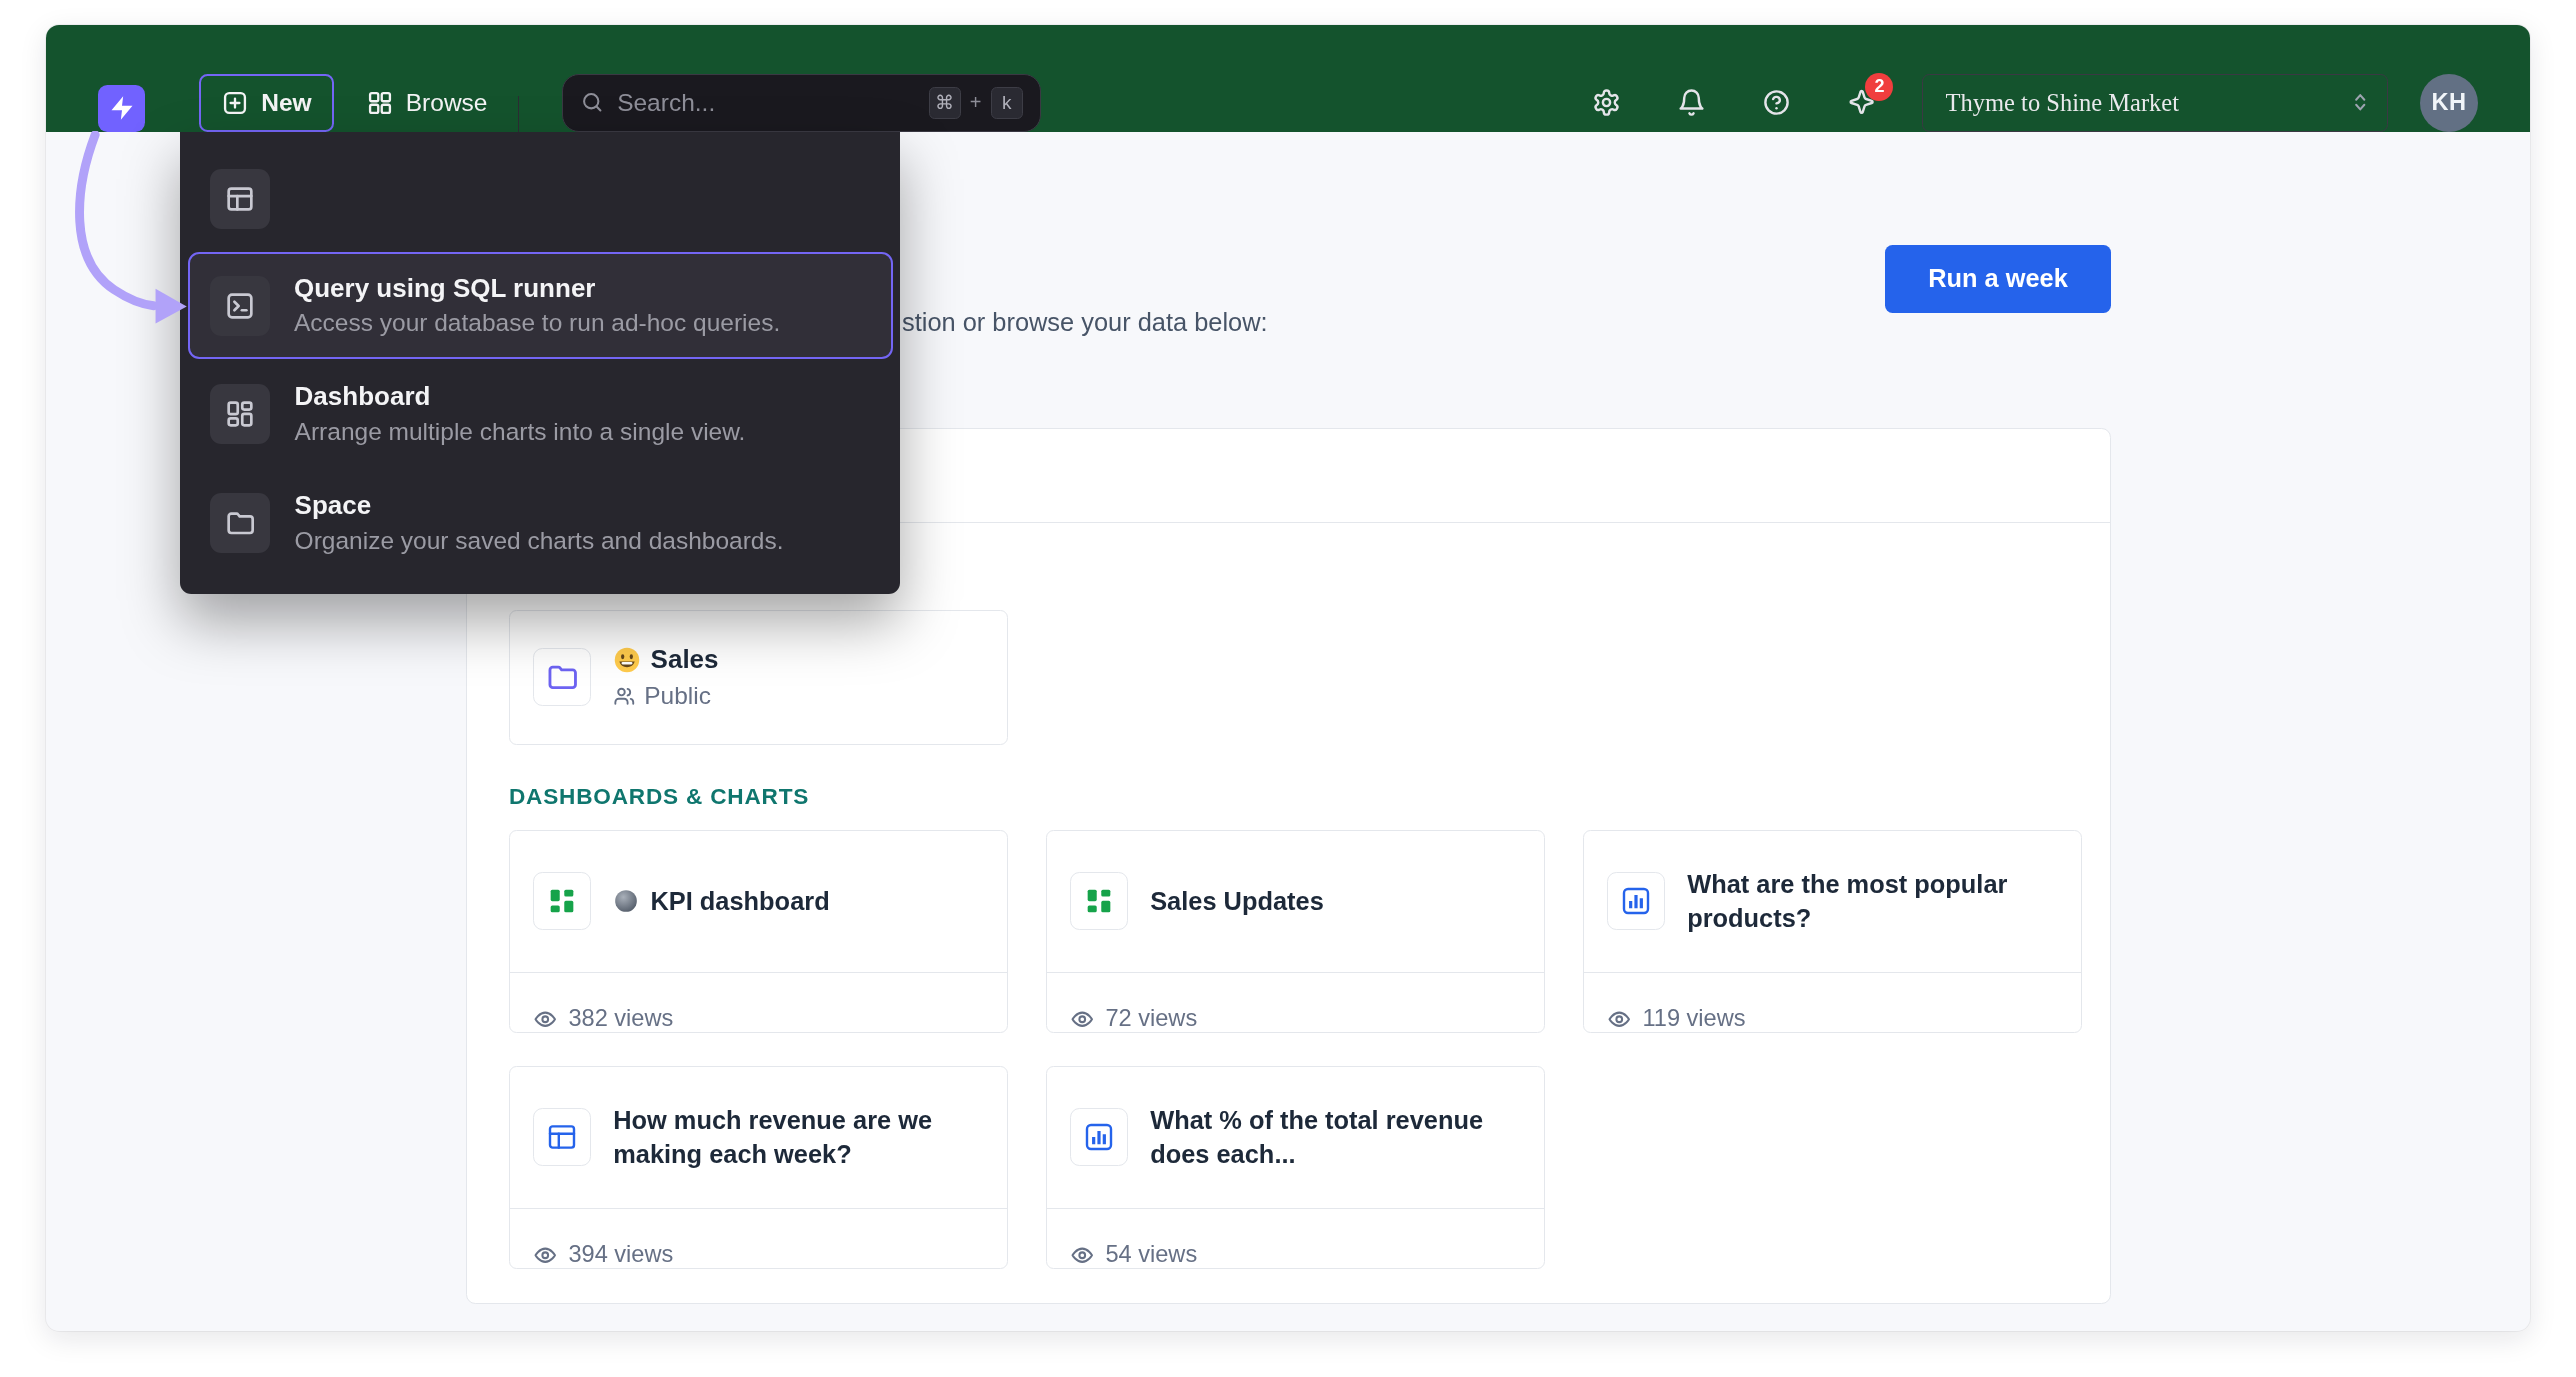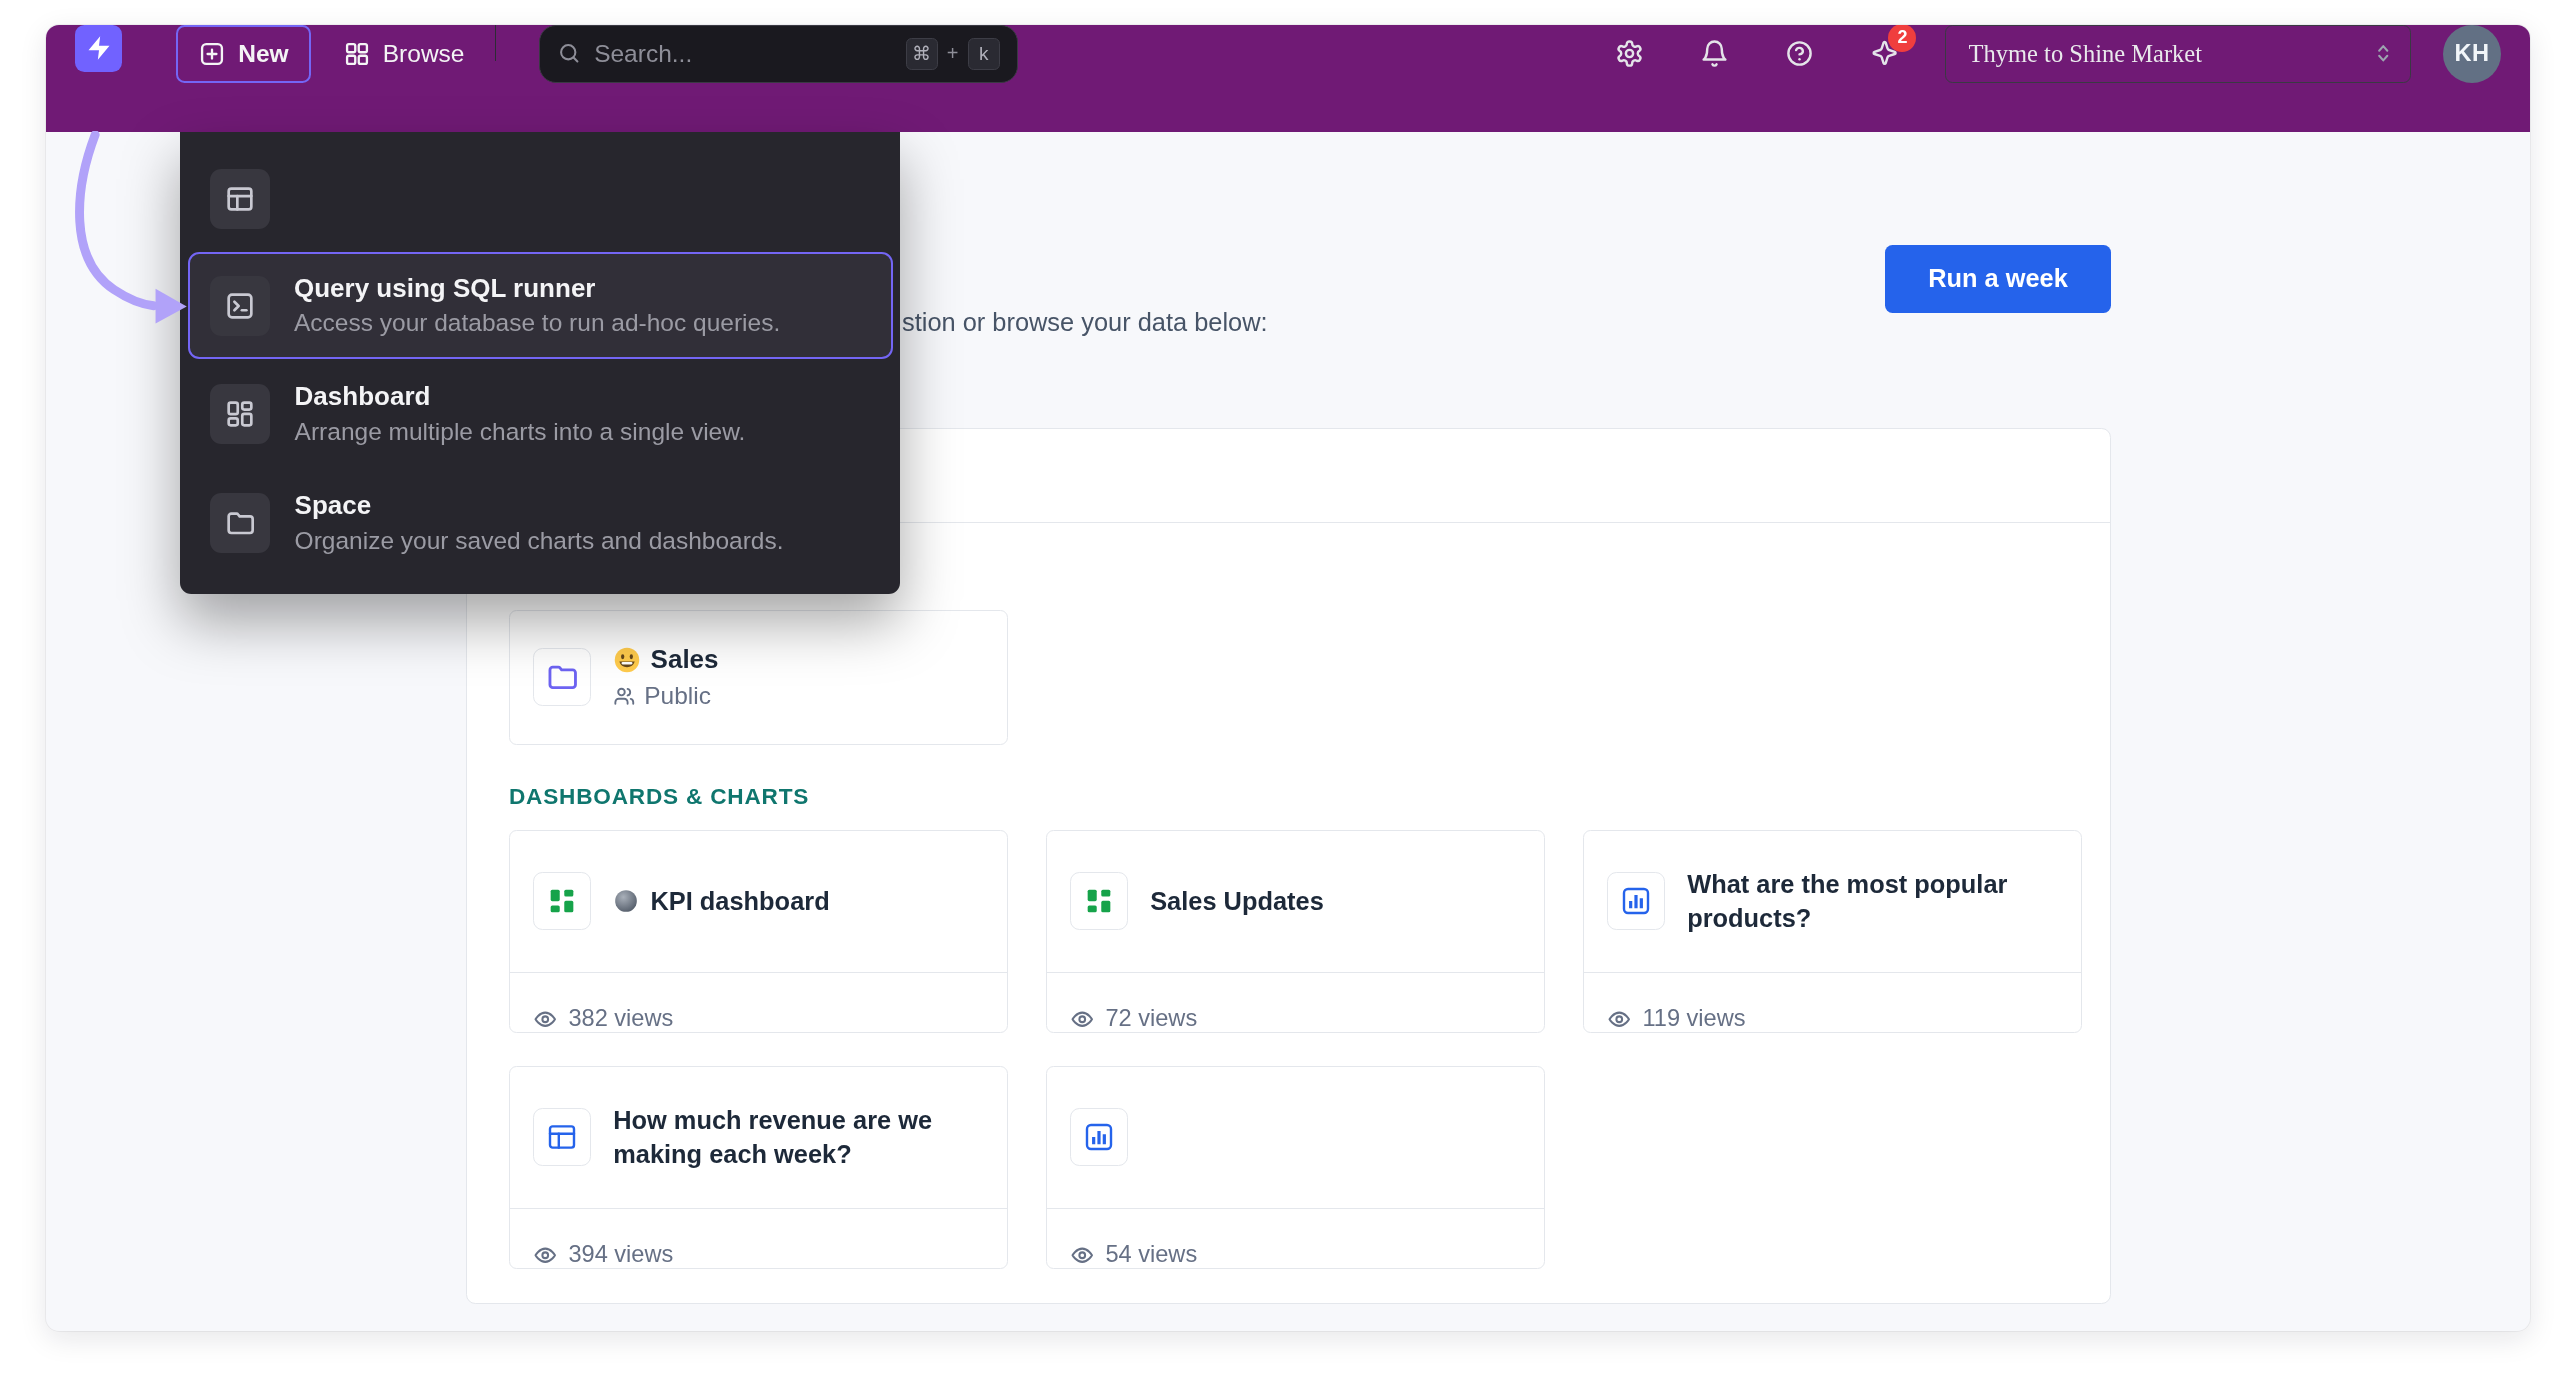--- a/index.html
+++ b/index.html
@@ -15,23 +15,23 @@
     width:2484px; height:1306px;
     background:#F7F8FB;
     border-radius:13px;
     overflow:hidden;
     box-shadow:0 7.5px 28px rgba(15,23,42,.10), 0 0 0 0.9px rgba(15,23,42,.05);
   }
 
   
   .topbar {
     position:relative; z-index:20;
-    height:107px; background:#701a75;
-    display:flex; align-items:flex-start;
-    padding:0 29px;
+    height:107px; background:#14532d;
+    display:flex; align-items:flex-end;
+    padding:0 52px;
   }
   .logo {
     width:47px; height:47px; border-radius:9.4px;
     background:#7162FF;
     display:flex; align-items:center; justify-content:center;
     flex:0 0 auto;
   }
   .logo svg { width:28px; height:28px; }
   .tb-btn {
     height:58px; display:flex; align-items:center; gap:12.2px;
@@ -476,20 +476,23 @@
       </div>
 
       <div class="mini-card">
         <div class="mini-body">
           <div class="tile-ic">
             <svg viewBox="0 0 24 24" style="width:32px;height:32px">
               <rect x="3" y="3" width="18" height="18" rx="3" fill="none" stroke="#2563EB" stroke-width="1.8"></rect>
               <path d="M8 17.5V12M12 17.5V7.5M16 17.5V10" stroke="#2563EB" stroke-width="2.4" fill="none"></path>
             </svg>
           </div>
+          <div class="mini-title">
+            <span>What % of the total revenue does each...</span>
+          </div>
         </div>
         <div class="mini-footer">
           <svg class="ic" viewBox="0 0 24 24">
             <path d="M2.5 12S6 5.5 12 5.5 21.5 12 21.5 12 18 18.5 12 18.5 2.5 12 2.5 12z"></path>
             <circle cx="12" cy="12" r="2.8"></circle>
           </svg>
           <span>54 views</span>
         </div>
       </div>
 

